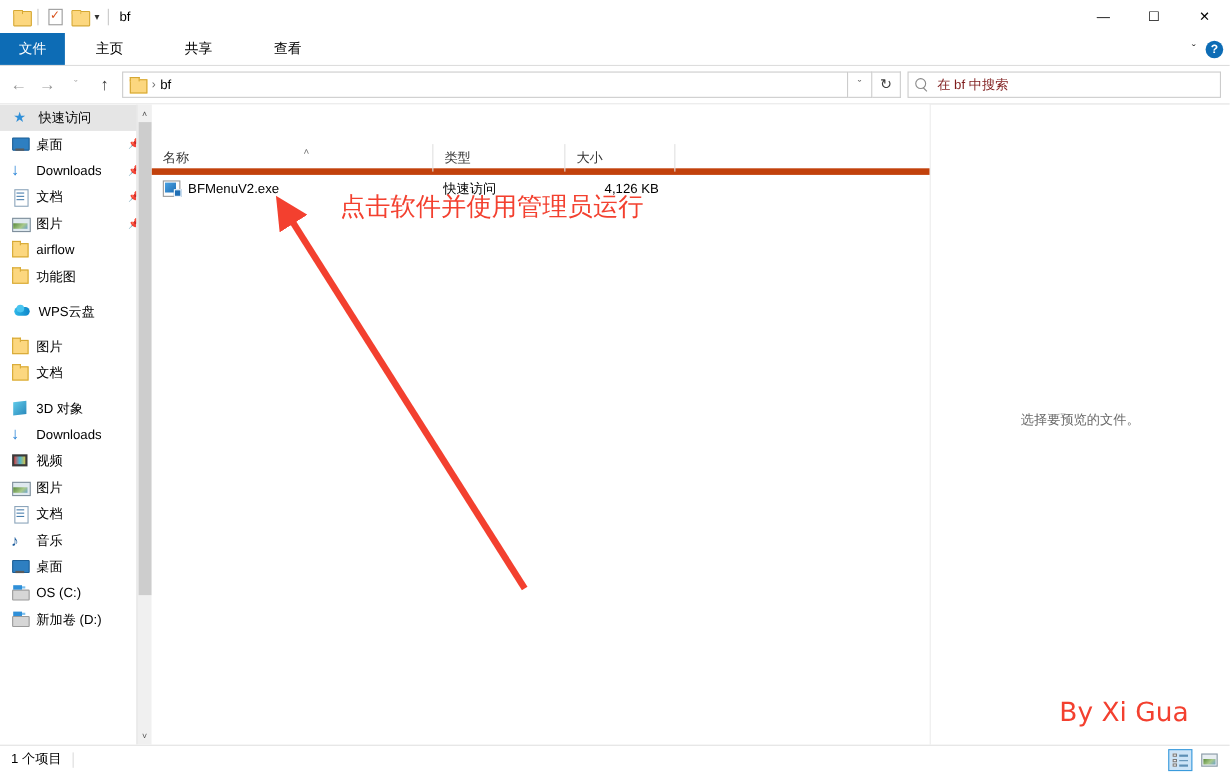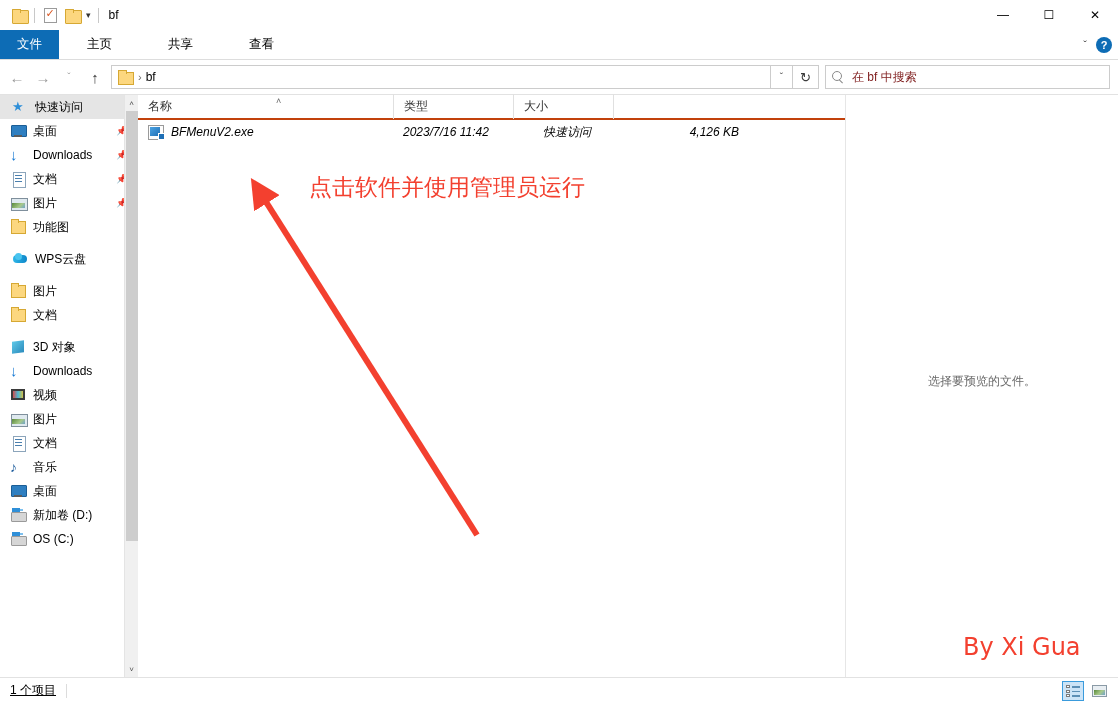--- a/index.html
+++ b/index.html
@@ -96,46 +96,46 @@
   .ic-drive::before { content:""; position:absolute; left:1px; top:5px; width:14px; height:8px; background:#d6d6d6; border:1px solid #9a9a9a; border-radius:1px;}
   .ic-drive::after { content:""; position:absolute; left:2px; top:1px; width:8px; height:4px; background:#2f8fd8; box-shadow: 4px 0 0 -1px #7cc0ef;}
 
   .sb-scroll { position: absolute; right: 0; top: 0; width: 14px; height: 100%; background: #f0f0f0; border-left: 1px solid #e4e4e4; }
   .sb-arrow { height: 16px; display: flex; align-items: center; justify-content: center; font-size: 8px; color: #505050; }
   .sb-arrow.bot { position: absolute; bottom: 0; width: 100%; }
   .sb-thumb { position: absolute; top: 16px; left: 1px; width: 12px; height: 430px; background: #cdcdcd; }
 
   
   .filearea { flex: 1; position: relative; background: #fff; display: flex; flex-direction: column; min-width: 0; }
-  .col-head { height: 25px; display: flex; align-items: center; border-bottom: 2px solid #c2410c; position: relative; }
+  .col-head { height: 25px; display: flex; align-items: center; border-bottom: 6px solid #c2410c; position: relative; margin-top: 39px; }
   .col { font-size: 12px; color: #333; padding-left: 10px; position: relative; height: 25px; display: flex; align-items: center; }
   .col + .col { border-left: 1px solid #e0e0e0; }
   .col-end { width: 1px; background: #e0e0e0; height: 25px; }
   .sort-caret { position: absolute; left: 138px; top: 2px; font-size: 9px; color: #6b6b6b; }
-  .rows { flex: 1; position: relative; font-style: italic; }
+  .rows { flex: 1; position: relative; }
   .row { height: 24px; display: flex; align-items: center; }
   .cell { font-size: 12px; color: #000; padding-left: 10px; display: flex; align-items: center; height: 24px; overflow: hidden; white-space: nowrap; }
   .cell.right { justify-content: flex-end; padding-right: 14px; padding-left: 0; }
   .exe-ico { width: 16px; height: 16px; position: relative; margin-right: 7px; flex: none; }
   .exe-ico::before { content:""; position:absolute; left:0; top:1px; width:14px; height:13px; background:#fdfdfd; border:1px solid #9a9a9a;}
   .exe-ico::after { content:""; position:absolute; left:2px; top:3px; width:10px; height:9px; background:linear-gradient(135deg,#4ba3e3,#1f6fb5);}
   .exe-badge { position:absolute; right:-1px; bottom:0; width:7px; height:7px; background:#1f6fb5; border:1px solid #fff; z-index:2;}
 
   
   .preview { width: 273px; border-left: 1px solid #e6e6e6; display: flex; align-items: flex-start; justify-content: center; padding-top: 278px; flex: none; }
   .preview-text { font-size: 12px; color: #6a6a6a; }
 
   
   .annot-text { position: absolute; left: 309px; top: 172px; font-size: 23px; color: #f3402f; white-space: nowrap; font-family: "DejaVu Sans", sans-serif; }
   .arrow-svg { position: absolute; left: 0; top: 0; width: 1118px; height: 703px; pointer-events: none; }
   .watermark { position: absolute; left: 963px; top: 633px; font-size: 24px; color: #f3402f; font-family: "DejaVu Sans", sans-serif; }
 
   
   .statusbar { height: 26px; border-top: 1px solid #e2e2e2; display: flex; align-items: center; background: #fff; position: relative; flex: none; }
-  .status-text { font-size: 12px; color: #000; padding-left: 10px; text-decoration: underline; }
+  .status-text { font-size: 12px; color: #000; padding-left: 10px; }
   .status-sep { width: 1px; height: 14px; background: #dcdcdc; margin-left: 10px; }
   .view-btns { position: absolute; right: 8px; top: 0; height: 26px; display: flex; align-items: center; gap: 4px; }
   .vbtn { width: 22px; height: 20px; display: flex; align-items: center; justify-content: center; position: relative; }
   .vbtn.active { background: #cce4f7; border: 1px solid #3a9bdc; }
   .det-ico { width: 14px; height: 12px; position: relative; }
   .det-ico span { position: absolute; left: 0; width: 4px; height: 3px; border: 1px solid #7a7a7a; background: #fff; }
   .det-ico i { position: absolute; left: 6px; width: 8px; height: 1.5px; background: #5c8fb5; }
   .thumb-ico { width: 15px; height: 12px; background: #e8eef2; border: 1px solid #8a9aa6; position: relative; }
   .thumb-ico::after { content:""; position:absolute; left:1px; bottom:1px; width:11px; height:5px; background:linear-gradient(135deg,#5a8a3c,#a8c98a 55%,#6fa3c9);}
 </style>
@@ -219,20 +219,24 @@
             <span class="sb-label">文档</span>
             <span class="pin" style="font-size: 9px;">📌</span>
           </div>
           <div class="sb-item indent1">
             <span class="sb-ico ic-pic"></span>
             <span class="sb-label">图片</span>
             <span class="pin" style="font-size: 9px;">📌</span>
           </div>
           <div class="sb-item indent1">
             <span class="sb-ico ic-folder"></span>
+            <span class="sb-label">airflow</span>
+          </div>
+          <div class="sb-item indent1">
+            <span class="sb-ico ic-folder"></span>
             <span class="sb-label">功能图</span>
           </div>
           <div class="sb-gap"></div>
           <div class="sb-item">
             <span class="sb-ico ic-cloudwps"></span>
             <span class="sb-label">WPS云盘</span>
           </div>
           <div class="sb-gap"></div>
           <div class="sb-item indent1">
             <span class="sb-ico ic-folder"></span>
@@ -266,25 +270,25 @@
           <div class="sb-item indent1">
             <span class="sb-ico ic-music">♪</span>
             <span class="sb-label">音乐</span>
           </div>
           <div class="sb-item indent1">
             <span class="sb-ico ic-desktop"></span>
             <span class="sb-label">桌面</span>
           </div>
           <div class="sb-item indent1">
             <span class="sb-ico ic-drive"></span>
+            <span class="sb-label">OS (C:)</span>
+          </div>
+          <div class="sb-item indent1">
+            <span class="sb-ico ic-drive"></span>
             <span class="sb-label">新加卷 (D:)</span>
-          </div>
-          <div class="sb-item indent1">
-            <span class="sb-ico ic-drive"></span>
-            <span class="sb-label">OS (C:)</span>
           </div>
         </div>
       <div class="sb-scroll">
         <div class="sb-arrow">˄</div>
         <div class="sb-thumb"></div>
         <div class="sb-arrow bot">˅</div>
       </div>
     </div>
 
     <div class="filearea">
@@ -302,21 +306,20 @@
           <div class="col-end"></div>
         </div>
       <div class="rows" id="file-rows">
           <div class="row">
             <div class="cell" style="width: 255px;">
               <span class="exe-ico">
                 <span class="exe-badge"></span>
               </span>
               <span>BFMenuV2.exe</span>
             </div>
-            <div class="cell" style="width: 140px;">2023/7/16 11:42</div>
             <div class="cell" style="width: 120px;">快速访问</div>
             <div class="cell right" style="width: 100px;">4,126 KB</div>
           </div>
         </div>
     </div>
 
     <div class="preview">
       <div class="preview-text">选择要预览的文件。</div>
     </div>
   </div>

